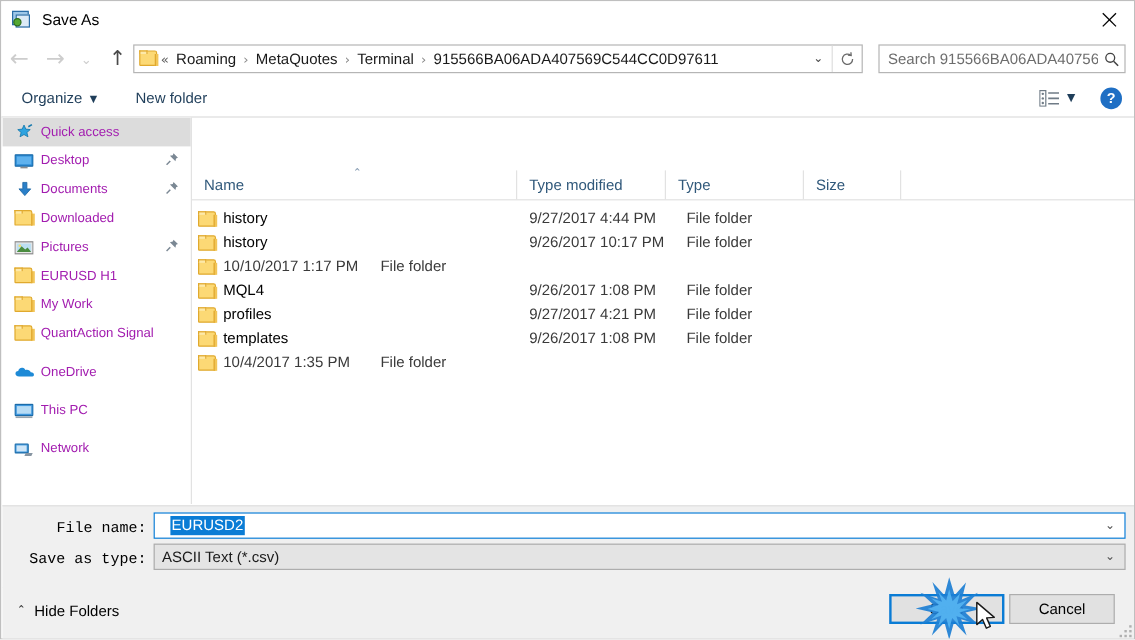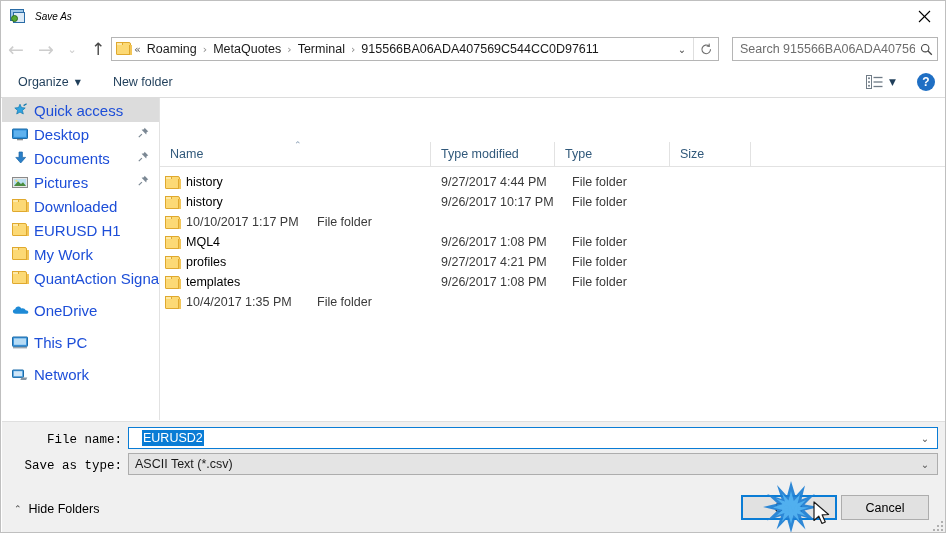--- a/index.html
+++ b/index.html
@@ -54,23 +54,22 @@
   .app-icon .dot {
     position: absolute; left: 2px; top: 8px;
     width: 7px; height: 7px;
     background: #54a832;
     border-radius: 50%;
     border: 1px solid #2d6b1b;
     box-sizing: border-box;
   }
   .title-text {
     margin-left: 8px;
-    font-size: 10px;
+    font-size: 13px;
     color: #000000;
-    font-style: italic;
   }
   .close-btn {
     position: absolute;
     right: 0; top: 0;
     width: 46px; height: 30px;
     display: flex;
     align-items: center;
     justify-content: center;
     cursor: default;
   }
@@ -241,22 +240,22 @@
   .nav-item.selected {
     background: #dcdcdc;
   }
   .nav-item .ni-icon {
     width: 20px; height: 16px;
     display: flex; align-items: center; justify-content: center;
     flex: 0 0 auto;
     margin-right: 4px;
   }
   .nav-item .ni-label {
-    font-size: 15px;
-    color: #1d4ed8;
+    font-size: 11px;
+    color: #a21caf;
   }
   .nav-item .pin {
     position: absolute;
     right: 10px; top: 5px;
   }
   .nav-item.indent { }
   .nav-item.group { padding-left: 8px; margin-top: 6px; }
 
   .splitter {
     position: absolute;
@@ -614,45 +613,45 @@
       <span class="pin">
         <svg width="11" height="11" viewBox="0 0 11 11">
           <path d="M6.6 0.7 L10.3 4.4 L8.7 5 L8.2 7.4 L3.6 2.8 L6 2.3 Z" fill="#7b8894"></path>
           <line x1="3.9" y1="7.1" x2="0.8" y2="10.2" stroke="#7b8894" stroke-width="1.2"></line>
         </svg>
       </span>
     </div>
 
     <div class="nav-item indent">
       <span class="ni-icon">
+        <span class="folder lg">
+            <span class="back"></span>
+            <span class="tab"></span>
+            <span class="fold"></span>
+          </span>
+      </span>
+      <span class="ni-label">Downloaded</span>
+    </div>
+
+    <div class="nav-item indent">
+      <span class="ni-icon">
         <svg width="16" height="13" viewBox="0 0 16 13">
           <rect x="0.5" y="1.5" width="15" height="10" fill="#e8e8e8" stroke="#8a8a8a" stroke-width="1"></rect>
           <rect x="2" y="3" width="12" height="7" fill="#bcdff2"></rect>
           <path d="M2 10 L6 5.3 L9 8 L11 6.3 L14 10 Z" fill="#4a8c3f"></path>
           <circle cx="4.5" cy="4.8" r="1.1" fill="#f5dd6a"></circle>
         </svg>
       </span>
       <span class="ni-label">Pictures</span>
       <span class="pin">
         <svg width="11" height="11" viewBox="0 0 11 11">
           <path d="M6.6 0.7 L10.3 4.4 L8.7 5 L8.2 7.4 L3.6 2.8 L6 2.3 Z" fill="#7b8894"></path>
           <line x1="3.9" y1="7.1" x2="0.8" y2="10.2" stroke="#7b8894" stroke-width="1.2"></line>
         </svg>
       </span>
-    </div>
-
-    <div class="nav-item indent">
-      <span class="ni-icon">
-        <span class="folder lg">
-            <span class="back"></span>
-            <span class="tab"></span>
-            <span class="fold"></span>
-          </span>
-      </span>
-      <span class="ni-label">Downloaded</span>
     </div>
 
     <div class="nav-item indent">
       <span class="ni-icon">
         <span class="folder lg">
             <span class="back"></span>
             <span class="tab"></span>
             <span class="fold"></span>
           </span>
       </span>

